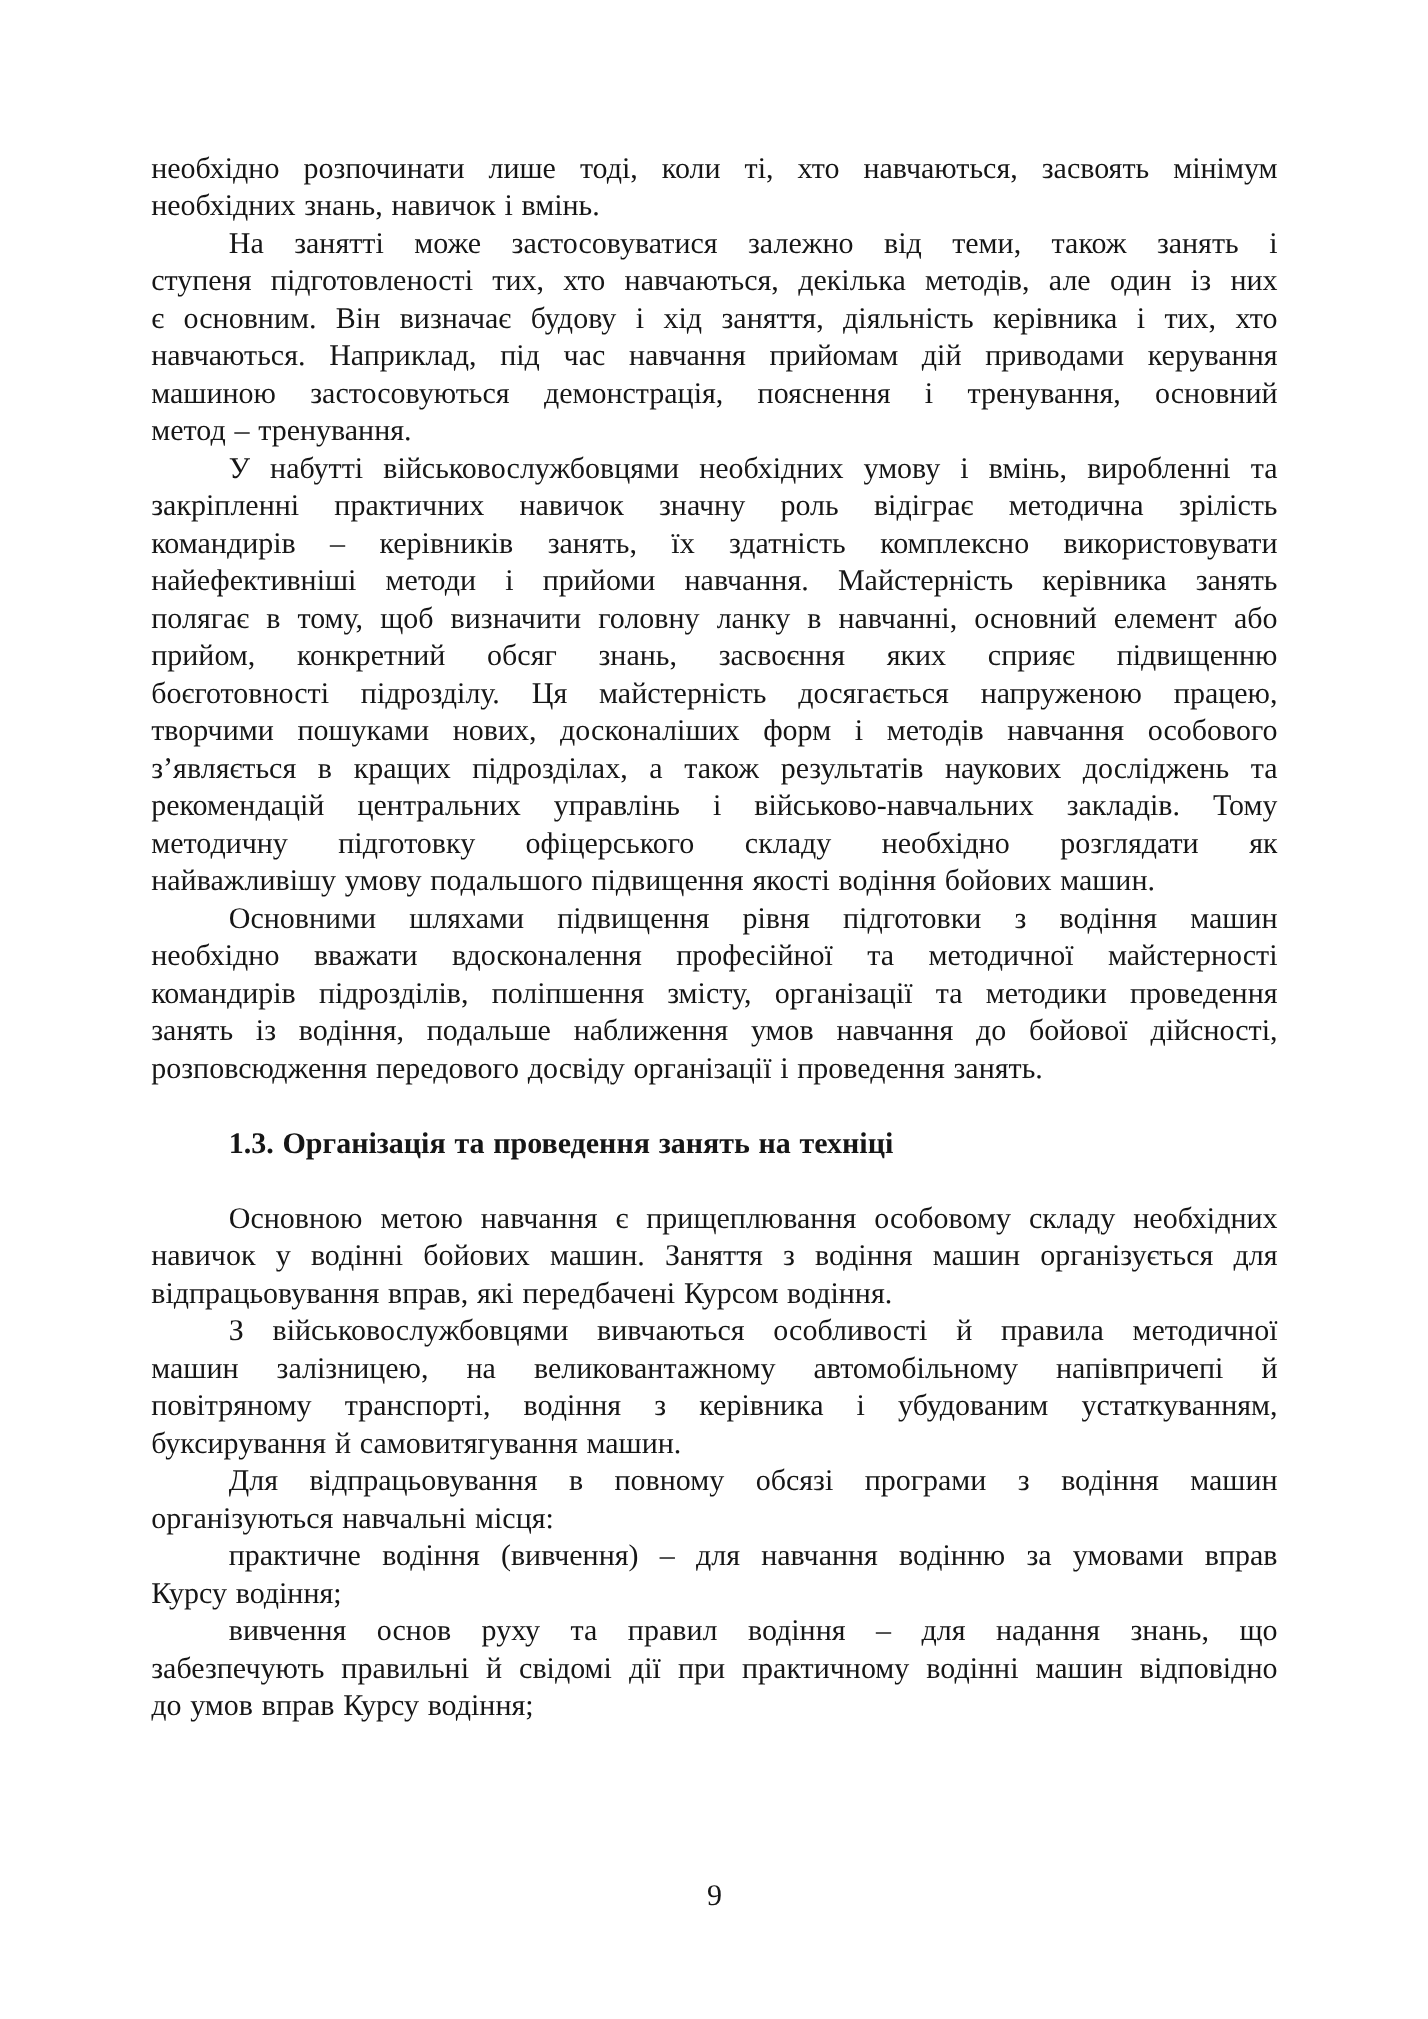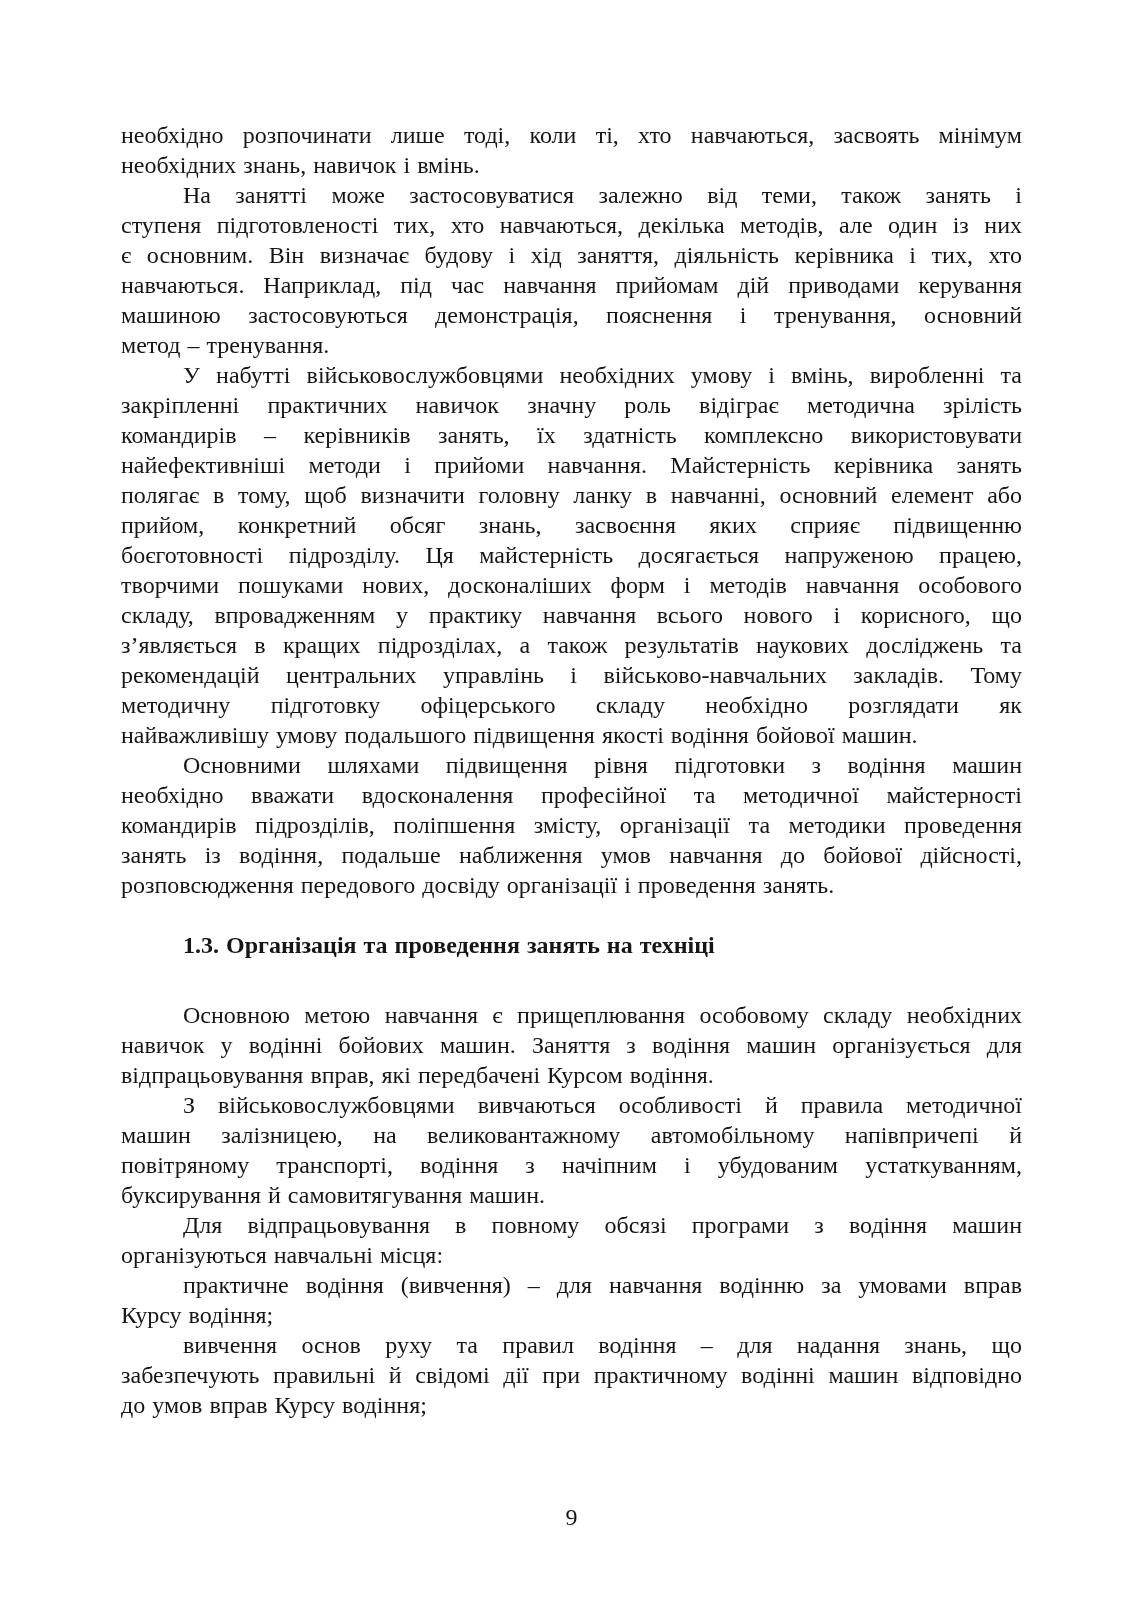--- a/index.html
+++ b/index.html
@@ -45,21 +45,21 @@
   .line.indent {
     text-indent: 62px;
   }
   .line.final {
     text-align: right;
     text-align-last: left;
     -moz-text-align-last: left;
   }
   .paragraph.heading {
     margin-top: 30px;
-    margin-bottom: 40px;
+    margin-bottom: 30px;
   }
   .paragraph.heading .line {
     font-weight: bold;
     text-align: left;
     text-align-last: left;
     -moz-text-align-last: left;
   }
   .page-number {
     position: absolute;
     left: 121px;
@@ -89,45 +89,44 @@
       </div>
       <div class="paragraph">
         <div class="line indent">У набутті військовослужбовцями необхідних умову і вмінь, виробленні та</div>
         <div class="line">закріпленні практичних навичок значну роль відіграє методична зрілість</div>
         <div class="line">командирів – керівників занять, їх здатність комплексно використовувати</div>
         <div class="line">найефективніші методи і прийоми навчання. Майстерність керівника занять</div>
         <div class="line">полягає в тому, щоб визначити головну ланку в навчанні, основний елемент або</div>
         <div class="line">прийом, конкретний обсяг знань, засвоєння яких сприяє підвищенню</div>
         <div class="line">боєготовності підрозділу. Ця майстерність досягається напруженою працею,</div>
         <div class="line">творчими пошуками нових, досконаліших форм і методів навчання особового</div>
-        <div class="line">складу, впровадженням у практику навчання всього нового і корисного, що</div>
         <div class="line">з’являється в кращих підрозділах, а також результатів наукових досліджень та</div>
         <div class="line">рекомендацій центральних управлінь і військово-навчальних закладів. Тому</div>
         <div class="line">методичну підготовку офіцерського складу необхідно розглядати як</div>
-        <div class="line final">найважливішу умову подальшого підвищення якості водіння бойової машин.</div>
+        <div class="line final">найважливішу умову подальшого підвищення якості водіння бойових машин.</div>
       </div>
       <div class="paragraph">
         <div class="line indent">Основними шляхами підвищення рівня підготовки з водіння машин</div>
         <div class="line">необхідно вважати вдосконалення професійної та методичної майстерності</div>
         <div class="line">командирів підрозділів, поліпшення змісту, організації та методики проведення</div>
         <div class="line">занять із водіння, подальше наближення умов навчання до бойової дійсності,</div>
         <div class="line final">розповсюдження передового досвіду організації і проведення занять.</div>
       </div>
       <div class="paragraph heading">
         <div class="line indent final">1.3. Організація та проведення занять на техніці</div>
       </div>
       <div class="paragraph">
         <div class="line indent">Основною метою навчання є прищеплювання особовому складу необхідних</div>
         <div class="line">навичок у водінні бойових машин. Заняття з водіння машин організується для</div>
         <div class="line final">відпрацьовування вправ, які передбачені Курсом водіння.</div>
       </div>
       <div class="paragraph">
         <div class="line indent">З військовослужбовцями вивчаються особливості й правила методичної</div>
         <div class="line">машин залізницею, на великовантажному автомобільному напівпричепі й</div>
-        <div class="line">повітряному транспорті, водіння з начіпним і убудованим устаткуванням,</div>
+        <div class="line">повітряному транспорті, водіння з керівника і убудованим устаткуванням,</div>
         <div class="line final">буксирування й самовитягування машин.</div>
       </div>
       <div class="paragraph">
         <div class="line indent">Для відпрацьовування в повному обсязі програми з водіння машин</div>
         <div class="line final">організуються навчальні місця:</div>
       </div>
       <div class="paragraph">
         <div class="line indent">практичне водіння (вивчення) – для навчання водінню за умовами вправ</div>
         <div class="line final">Курсу водіння;</div>
       </div>

